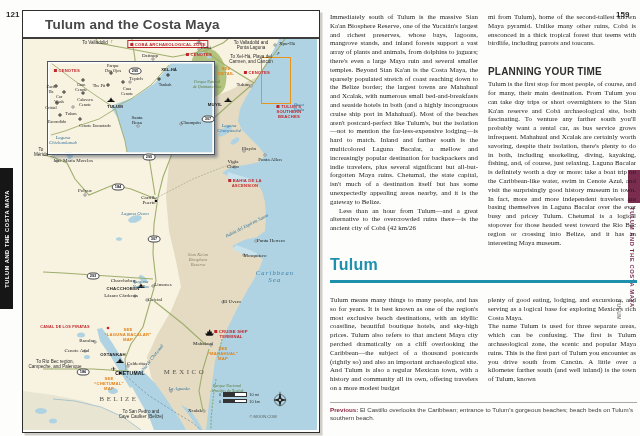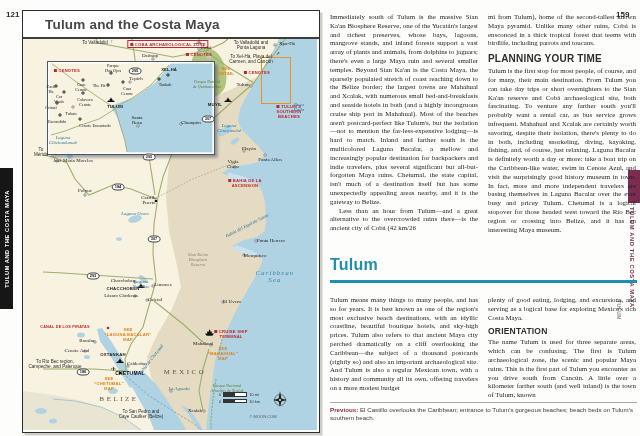--- a/index.html
+++ b/index.html
@@ -53,21 +53,21 @@
   #detail-rect{position:absolute;left:238px;top:18px;width:28px;height:45px;border:1px solid #e8951e;}
   #scalebox{position:absolute;left:196px;top:353px;font:4px "Liberation Sans",sans-serif;color:#333;}
   .scalerow{display:flex;align-items:center;gap:2px;margin-bottom:1.5px;}
   .scalebar{width:22px;height:2.5px;border:.6px solid #333;border-left-width:.6px;background:linear-gradient(90deg,#333 0 50%,#fff 50% 100%);}
 
   
   .col{position:absolute;width:148px;font:6.9px "Liberation Serif",serif;line-height:8.8px;color:#1f1f1f;
        text-align:justify;}
   .col p{margin:0;}
   .col p.ind{text-indent:9px;}
-  .h-plan{font:700 10px "Liberation Sans",sans-serif;color:#2e2e2e;letter-spacing:.2px;margin:5px 0 3px;}
+  .h-plan{font:700 10px "Liberation Sans",sans-serif;color:#2e2e2e;letter-spacing:.2px;margin:18px 0 3px;}
   .h-orient{font:700 8.5px "Liberation Sans",sans-serif;color:#2e2e2e;letter-spacing:.2px;margin:4px 0 2px;}
   #tulum-heading{left:330px;top:256px;font:700 16px "Liberation Sans",sans-serif;color:#1e8fad;letter-spacing:.2px;}
   #tulum-rule{left:330px;top:280px;width:307px;height:2.6px;background:#1e8fad;}
   #cap-rule{left:330px;top:402px;width:307px;border-top:.75px solid #a9a9a9;}
   #caption{left:330px;top:406px;width:307px;font:6.2px "Liberation Sans",sans-serif;color:#3c3c3c;line-height:8.2px;}
   #caption .lead{font-weight:700;color:#8d2741;}
 </style>
 </head>
 <body>
 
@@ -381,21 +381,20 @@
 
   <div class="abs" id="tulum-heading">Tulum</div>
   <div class="abs" id="tulum-rule"></div>
 
   <div class="col abs" style="left:330px;top:296px;">
     <p>Tulum means many things to many people, and has so for years. It is best known as one of the region's most exclusive beach destinations, with an idyllic coastline, beautiful boutique hotels, and sky-high prices. Tulum also refers to that ancient Maya city perched dramatically on a cliff overlooking the Caribbean—the subject of a thousand postcards (rightly so) and also an important archaeological site. And Tulum is also a regular Mexican town, with a history and community all its own, offering travelers on a more modest budget</p>
   </div>
 
   <div class="col abs" style="left:488px;top:296px;">
     <p>plenty of good eating, lodging, and excursions, and serving as a logical base for exploring Mexico's rich Costa Maya.</p>
-    <div class="h-orient">ORIENTATION</div>
     <p>The name Tulum is used for three separate areas, which can be confusing. The first is Tulum archaeological zone, the scenic and popular Maya ruins. This is the first part of Tulum you encounter as you drive south from Cancún. A little over a kilometer farther south (and well inland) is the town of Tulum, known</p>
   </div>
 
   <div class="abs" id="cap-rule"></div>
   <div class="abs" id="caption">
     <span class="lead">Previous:</span>
     <span>El Castillo overlooks the Caribbean; entrance to Tulum's gorgeous beaches; beach beds on Tulum's southern beach.</span>
   </div>
 
 </div>

